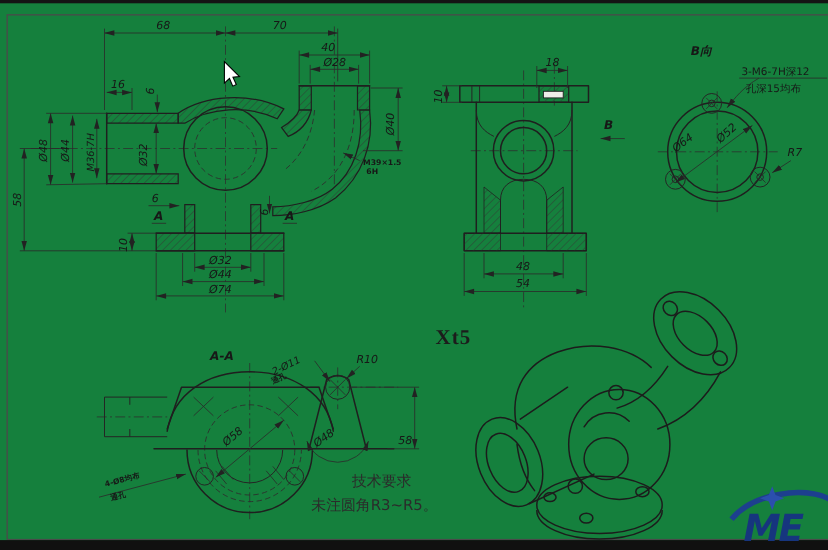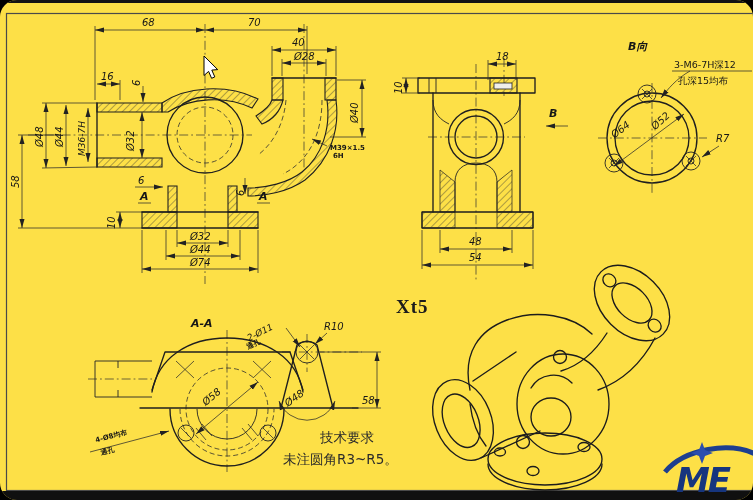--- a/index.html
+++ b/index.html
@@ -1,17 +1,17 @@
 <!DOCTYPE html>
 <html><head>
 <meta charset="utf-8">
 <style>
   html,body{margin:0;padding:0;background:#000;}
-  #stage{position:relative;width:753px;height:500px;background:#fde047;overflow:hidden;
-         font-family:"DejaVu Sans",sans-serif;border-radius:17px;}
+  #stage{position:relative;width:753px;height:500px;background:#15803d;overflow:hidden;
+         font-family:"DejaVu Sans",sans-serif;}
   svg{position:absolute;left:0;top:0;}
   .ol{fill:none;stroke:#1f1f1f;stroke-width:1.35;stroke-linejoin:round;stroke-linecap:round;}
   .tl{fill:none;stroke:#242424;stroke-width:.9;stroke-linejoin:round;}
   .dl{fill:none;stroke:#2b2b2b;stroke-width:.75;}
   .cl{fill:none;stroke:#2e2e2e;stroke-width:.7;stroke-dasharray:9 3 1.8 3;}
   .dsh{fill:none;stroke:#2e2e2e;stroke-width:.8;stroke-dasharray:5 3;}
   .hz{fill:url(#h45);stroke:#1f1f1f;stroke-width:1.1;}
   .hz2{fill:url(#h45);stroke:#1f1f1f;stroke-width:.7;}
   .dim{font:italic 10px "DejaVu Sans",sans-serif;fill:#171717;}
   .dimS{font:italic 9px "DejaVu Sans",sans-serif;fill:#171717;}

